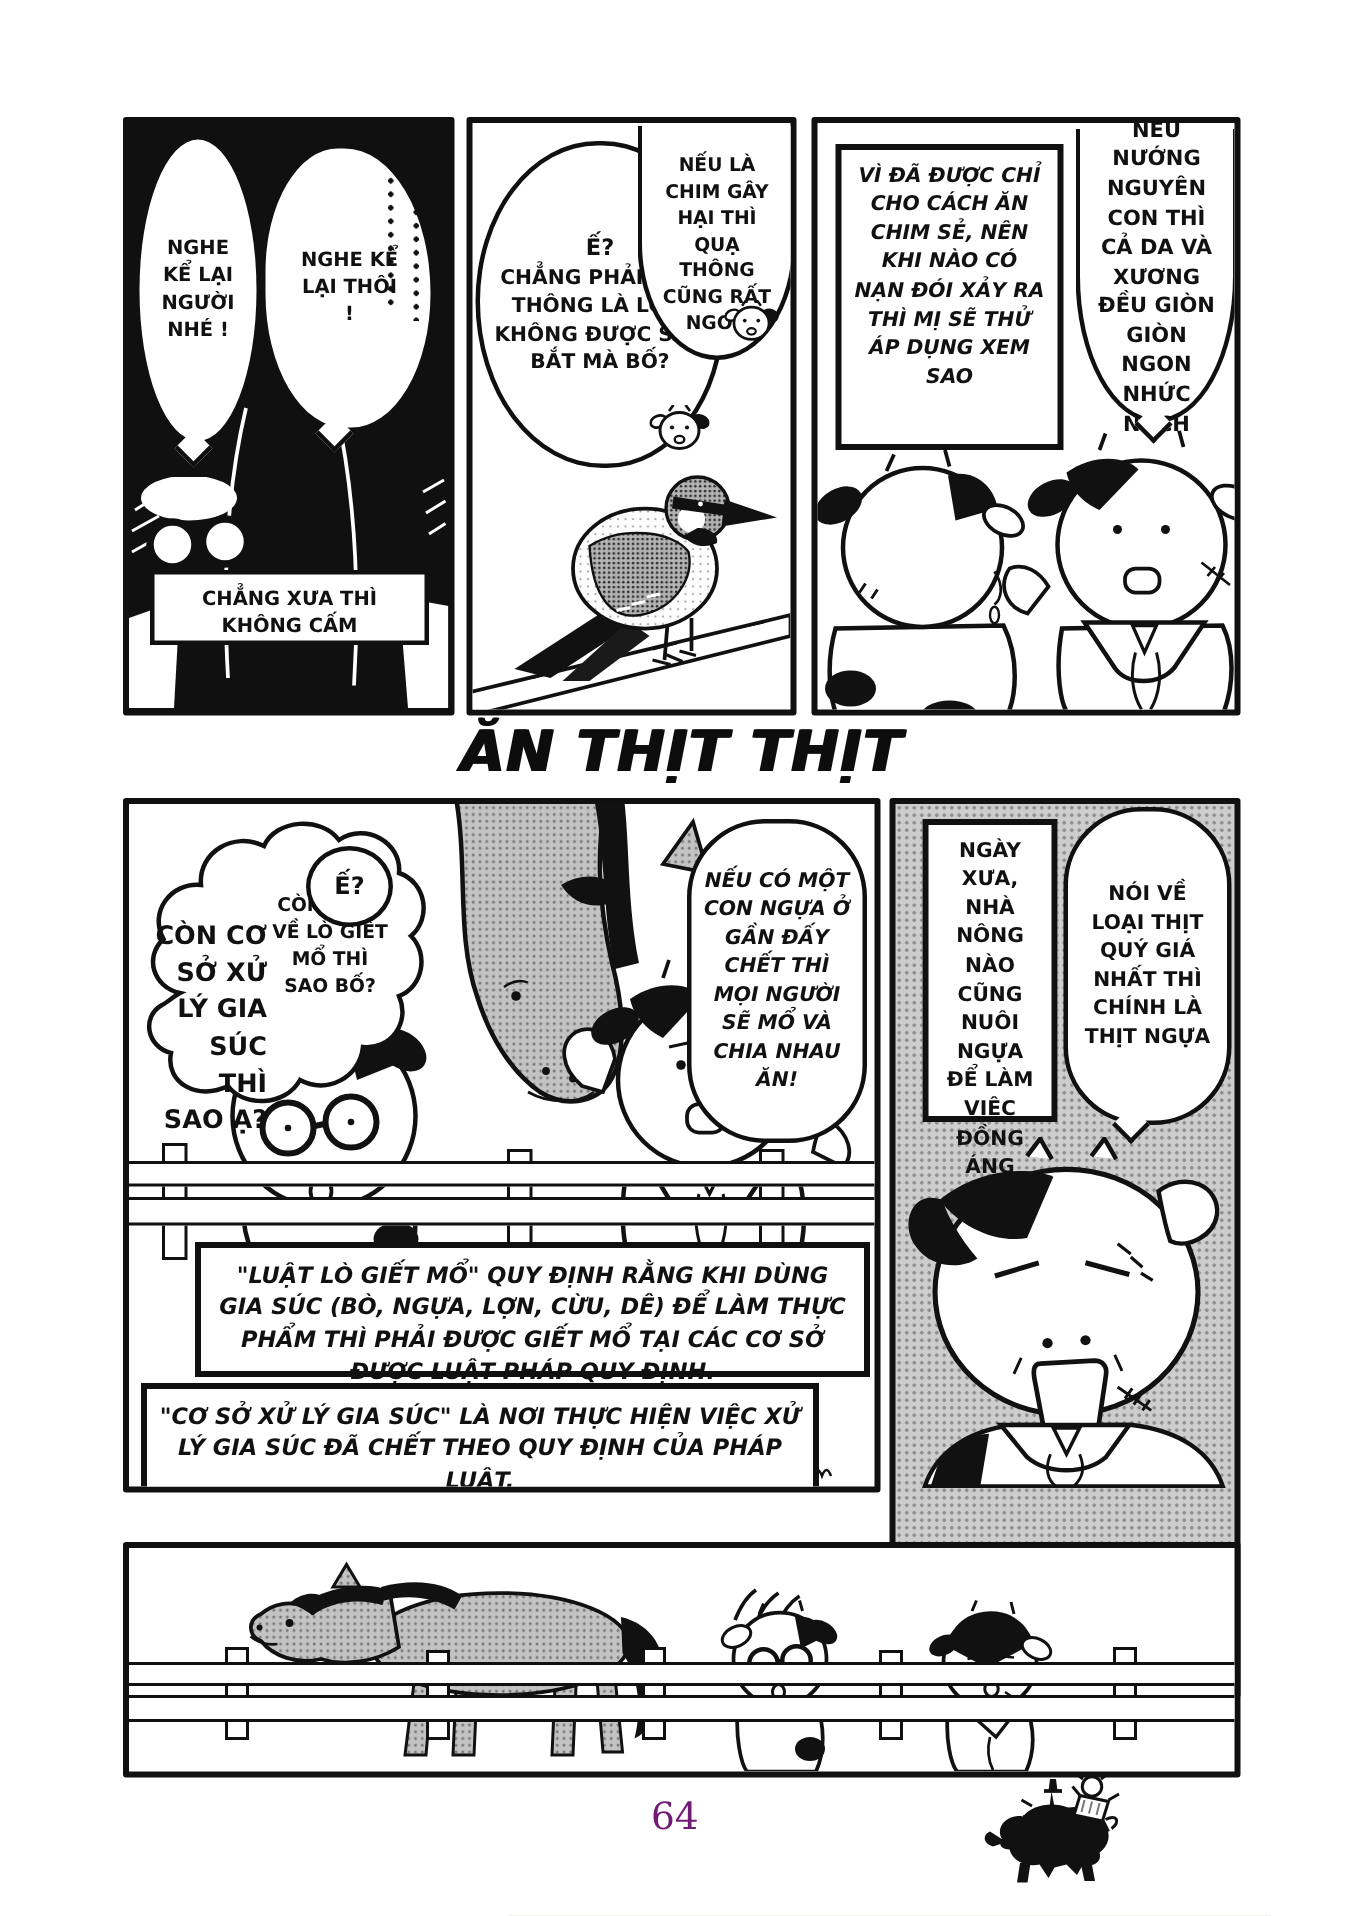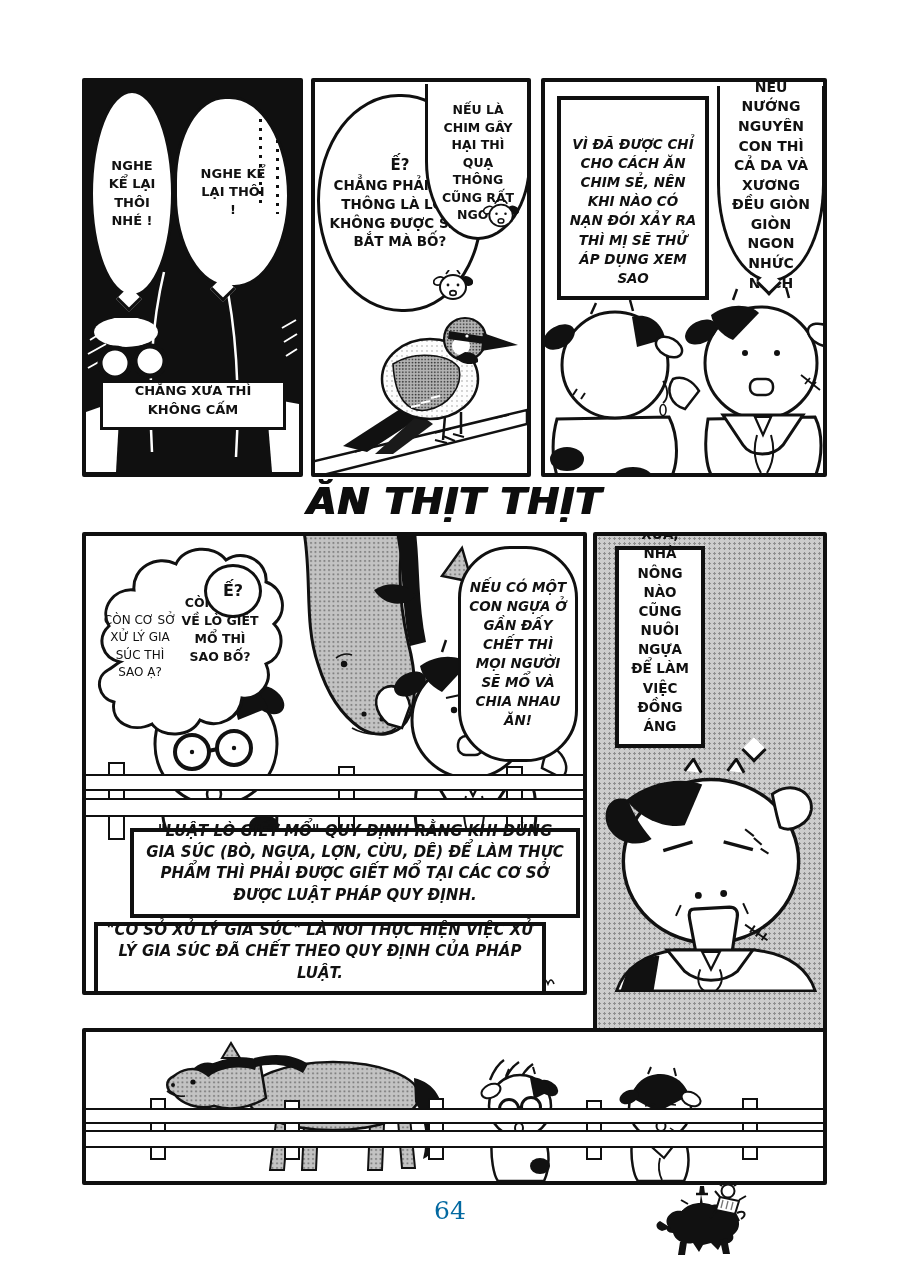--- a/index.html
+++ b/index.html
@@ -7,33 +7,33 @@
         font-family:"DejaVu Sans",sans-serif;color:#111;overflow:hidden;}
   .panel{position:absolute;box-sizing:border-box;border:4px solid #101010;background:#fff;
          overflow:hidden;border-radius:2px;}
   .abs{position:absolute;}
   .bubble{position:absolute;background:#fff;border:3px solid #101010;display:flex;
           align-items:center;justify-content:center;text-align:center;font-weight:bold;
           line-height:1.4;box-sizing:border-box;padding:8px;}
   .ellipse{border-radius:50%;}
   .capsule{border-radius:52px;}
   .capbox{position:absolute;background:#fff;border:4px solid #101010;display:flex;
-          align-items:flex-end;justify-content:center;text-align:center;font-weight:bold;
+          align-items:flex-start;justify-content:center;text-align:center;font-weight:bold;
           line-height:1.42;box-sizing:border-box;padding:8px;}
   .tail{position:absolute;width:15px;height:15px;background:#fff;
         border-right:3px solid #101010;border-bottom:3px solid #101010;
         transform:rotate(45deg);}
   .dotcol{position:absolute;width:5px;background-image:radial-gradient(circle,#101010 1.7px,transparent 1.9px);
           background-size:5px 9px;background-repeat:repeat-y;}
   .rail{position:absolute;background:#fff;border:2.5px solid #101010;box-sizing:border-box;}
   .post{position:absolute;background:#fff;border:2.5px solid #101010;box-sizing:border-box;}
   .title{position:absolute;left:82px;width:745px;text-align:center;font-weight:bold;
          font-style:italic;font-size:38px;letter-spacing:1px;color:#0d0d0d;
          text-shadow:1.1px 0 0 #0d0d0d,-0.6px 0 0 #0d0d0d;}
-  .pageno{position:absolute;font-family:"DejaVu Serif",serif;font-size:25px;color:#0369a1;}
+  .pageno{position:absolute;font-family:"DejaVu Serif",serif;font-size:25px;color:#701a75;}
   .italic{font-style:italic;}
   svg{display:block;}
 </style>
 </head>
 <body>
 
 <div class="page">
 
   <svg width="0" height="0" style="position:absolute">
     <defs>
@@ -64,21 +64,21 @@
     </svg>
 
     <svg class="abs" style="left:4px;top:236px;" width="88" height="72" viewBox="0 0 88 72">
       <ellipse cx="36" cy="14" rx="32" ry="15" fill="#fff"></ellipse>
       <circle cx="25" cy="45" r="15" fill="#fff" stroke="#101010" stroke-width="5"></circle>
       <circle cx="60" cy="43" r="15" fill="#fff" stroke="#101010" stroke-width="5"></circle>
       <path d="M40,44 L45,43" stroke="#101010" stroke-width="5"></path>
     </svg>
 
     <div class="bubble ellipse" style="left:4px;top:8px;width:84px;height:207px;font-size:13px;">
-      <span>NGHE KỂ LẠI THÔI NHÉ !</span>
+      <span>NGHE KỂ LẠI NGƯỜI NHÉ !</span>
     </div>
     <div class="tail" style="left:34px;top:208px;"></div>
 
     <div class="bubble" style="left:88px;top:14px;width:116px;height:192px;border-radius:46% 54% 50% 50%;font-size:13px;justify-content:center;padding-left:10px;">
       <span style="width:66px;">NGHE KỂ LẠI THÔI !</span>
     </div>
     <div class="dotcol" style="left:172px;top:34px;height:92px;"></div>
     <div class="dotcol" style="left:189px;top:28px;height:104px;"></div>
     <div class="tail" style="left:128px;top:198px;"></div>
 
@@ -244,21 +244,21 @@
     <div class="rail" style="left:-6px;top:238px;width:510px;height:17px;z-index:4;"></div>
     <div class="rail" style="left:-6px;top:262px;width:510px;height:19px;z-index:4;"></div>
 
     <svg class="abs" style="left:368px;top:430px;z-index:4;" width="110" height="24" viewBox="0 0 110 24">
       <path d="M4,18 q3,-8 6,0 q3,-8 6,0 M48,14 q3,-8 6,0 q3,-8 6,0 M88,18 q3,-8 6,0 q3,-8 6,0" stroke="#111" stroke-width="1.6" fill="none"></path>
     </svg>
 
     <svg class="abs" style="left:0px;top:6px;z-index:5;" width="202" height="214" viewBox="0 0 202 214">
       <path d="M34,120 C16,116 10,96 23,84 C13,66 28,46 48,48 C46,26 70,12 90,22 C98,4 128,2 140,18 C158,6 182,20 180,40 C198,46 202,70 188,82 C200,94 196,116 180,122 C188,140 174,158 156,156 C154,176 132,188 114,178 C104,196 76,196 66,182 C46,192 24,180 28,160 C12,156 8,136 22,128 C26,126 30,122 34,120 Z" fill="#fff" stroke="#111" stroke-width="3"></path>
     </svg>
-    <div class="abs" style="left:16px;top:76px;width:76px;z-index:6;text-align:center;font-weight:normal;font-size:12px;line-height:1.45;">
+    <div class="abs" style="left:16px;top:76px;width:76px;z-index:6;text-align:right;font-weight:bold;font-size:17px;line-height:1.45;">
       <span>CÒN CƠ SỞ XỬ LÝ GIA SÚC THÌ SAO Ạ?</span>
     </div>
     <div class="abs" style="left:94px;top:58px;width:80px;z-index:6;text-align:center;font-weight:bold;font-size:12.5px;line-height:1.45;">
       <span>CÒN LUẬT VỀ LÒ GIẾT MỔ THÌ SAO BỐ?</span>
     </div>
 
     <div class="bubble ellipse" style="left:118px;top:28px;width:58px;height:54px;font-size:16px;z-index:7;">
       <span>Ế?</span>
     </div>
 
@@ -295,20 +295,23 @@
       <path d="M150,170 L173,186 M155,178 l5,-7 M161,182 l5,-7 M167,186 l5,-7" stroke="#111" stroke-width="2"></path>
       <path d="M70,196 L158,196 L142,218 C128,230 102,230 88,218 Z" fill="#fff" stroke="#111" stroke-width="3"></path>
       <path d="M106,198 L124,198 L115,216 Z" fill="#fff" stroke="#111" stroke-width="2.4"></path>
       <path d="M104,216 C100,226 102,234 108,238 M124,216 C128,226 126,232 120,238" stroke="#111" stroke-width="2" fill="none"></path>
     </svg>
 
     <div class="capbox" style="left:18px;top:10px;width:90px;height:202px;font-size:13.5px;">
       <span>NGÀY XƯA, NHÀ NÔNG NÀO CŨNG NUÔI NGỰA ĐỂ LÀM VIỆC ĐỒNG ÁNG</span>
     </div>
 
+    <div class="bubble capsule" style="left:112px;top:2px;width:112px;height:212px;font-size:13.5px;">
+      <span>NÓI VỀ LOẠI THỊT QUÝ GIÁ NHẤT THÌ CHÍNH LÀ THỊT NGỰA</span>
+    </div>
     <div class="tail" style="left:148px;top:205px;"></div>
   </section>
 
   <section class="panel" style="left:82px;top:1028px;width:745px;height:157px;">
 
     <svg class="abs" style="left:72px;top:8px;z-index:1;" width="320" height="140" viewBox="0 0 320 140">
       <path d="M64,18 L73,3 L82,18 Z" fill="url(#dotgray)" stroke="#111" stroke-width="2"></path>
       <path d="M118,82 L112,130 L126,130 L130,84 Z M146,86 L144,130 L158,130 L160,86 Z
                M212,84 L210,130 L224,130 L226,84 Z M240,80 L244,128 L257,128 L252,78 Z" fill="url(#dotgray)" stroke="#111" stroke-width="2"></path>
       <ellipse cx="175" cy="56" rx="86" ry="34" fill="url(#dotgray)" stroke="#111" stroke-width="2.5"></ellipse>

